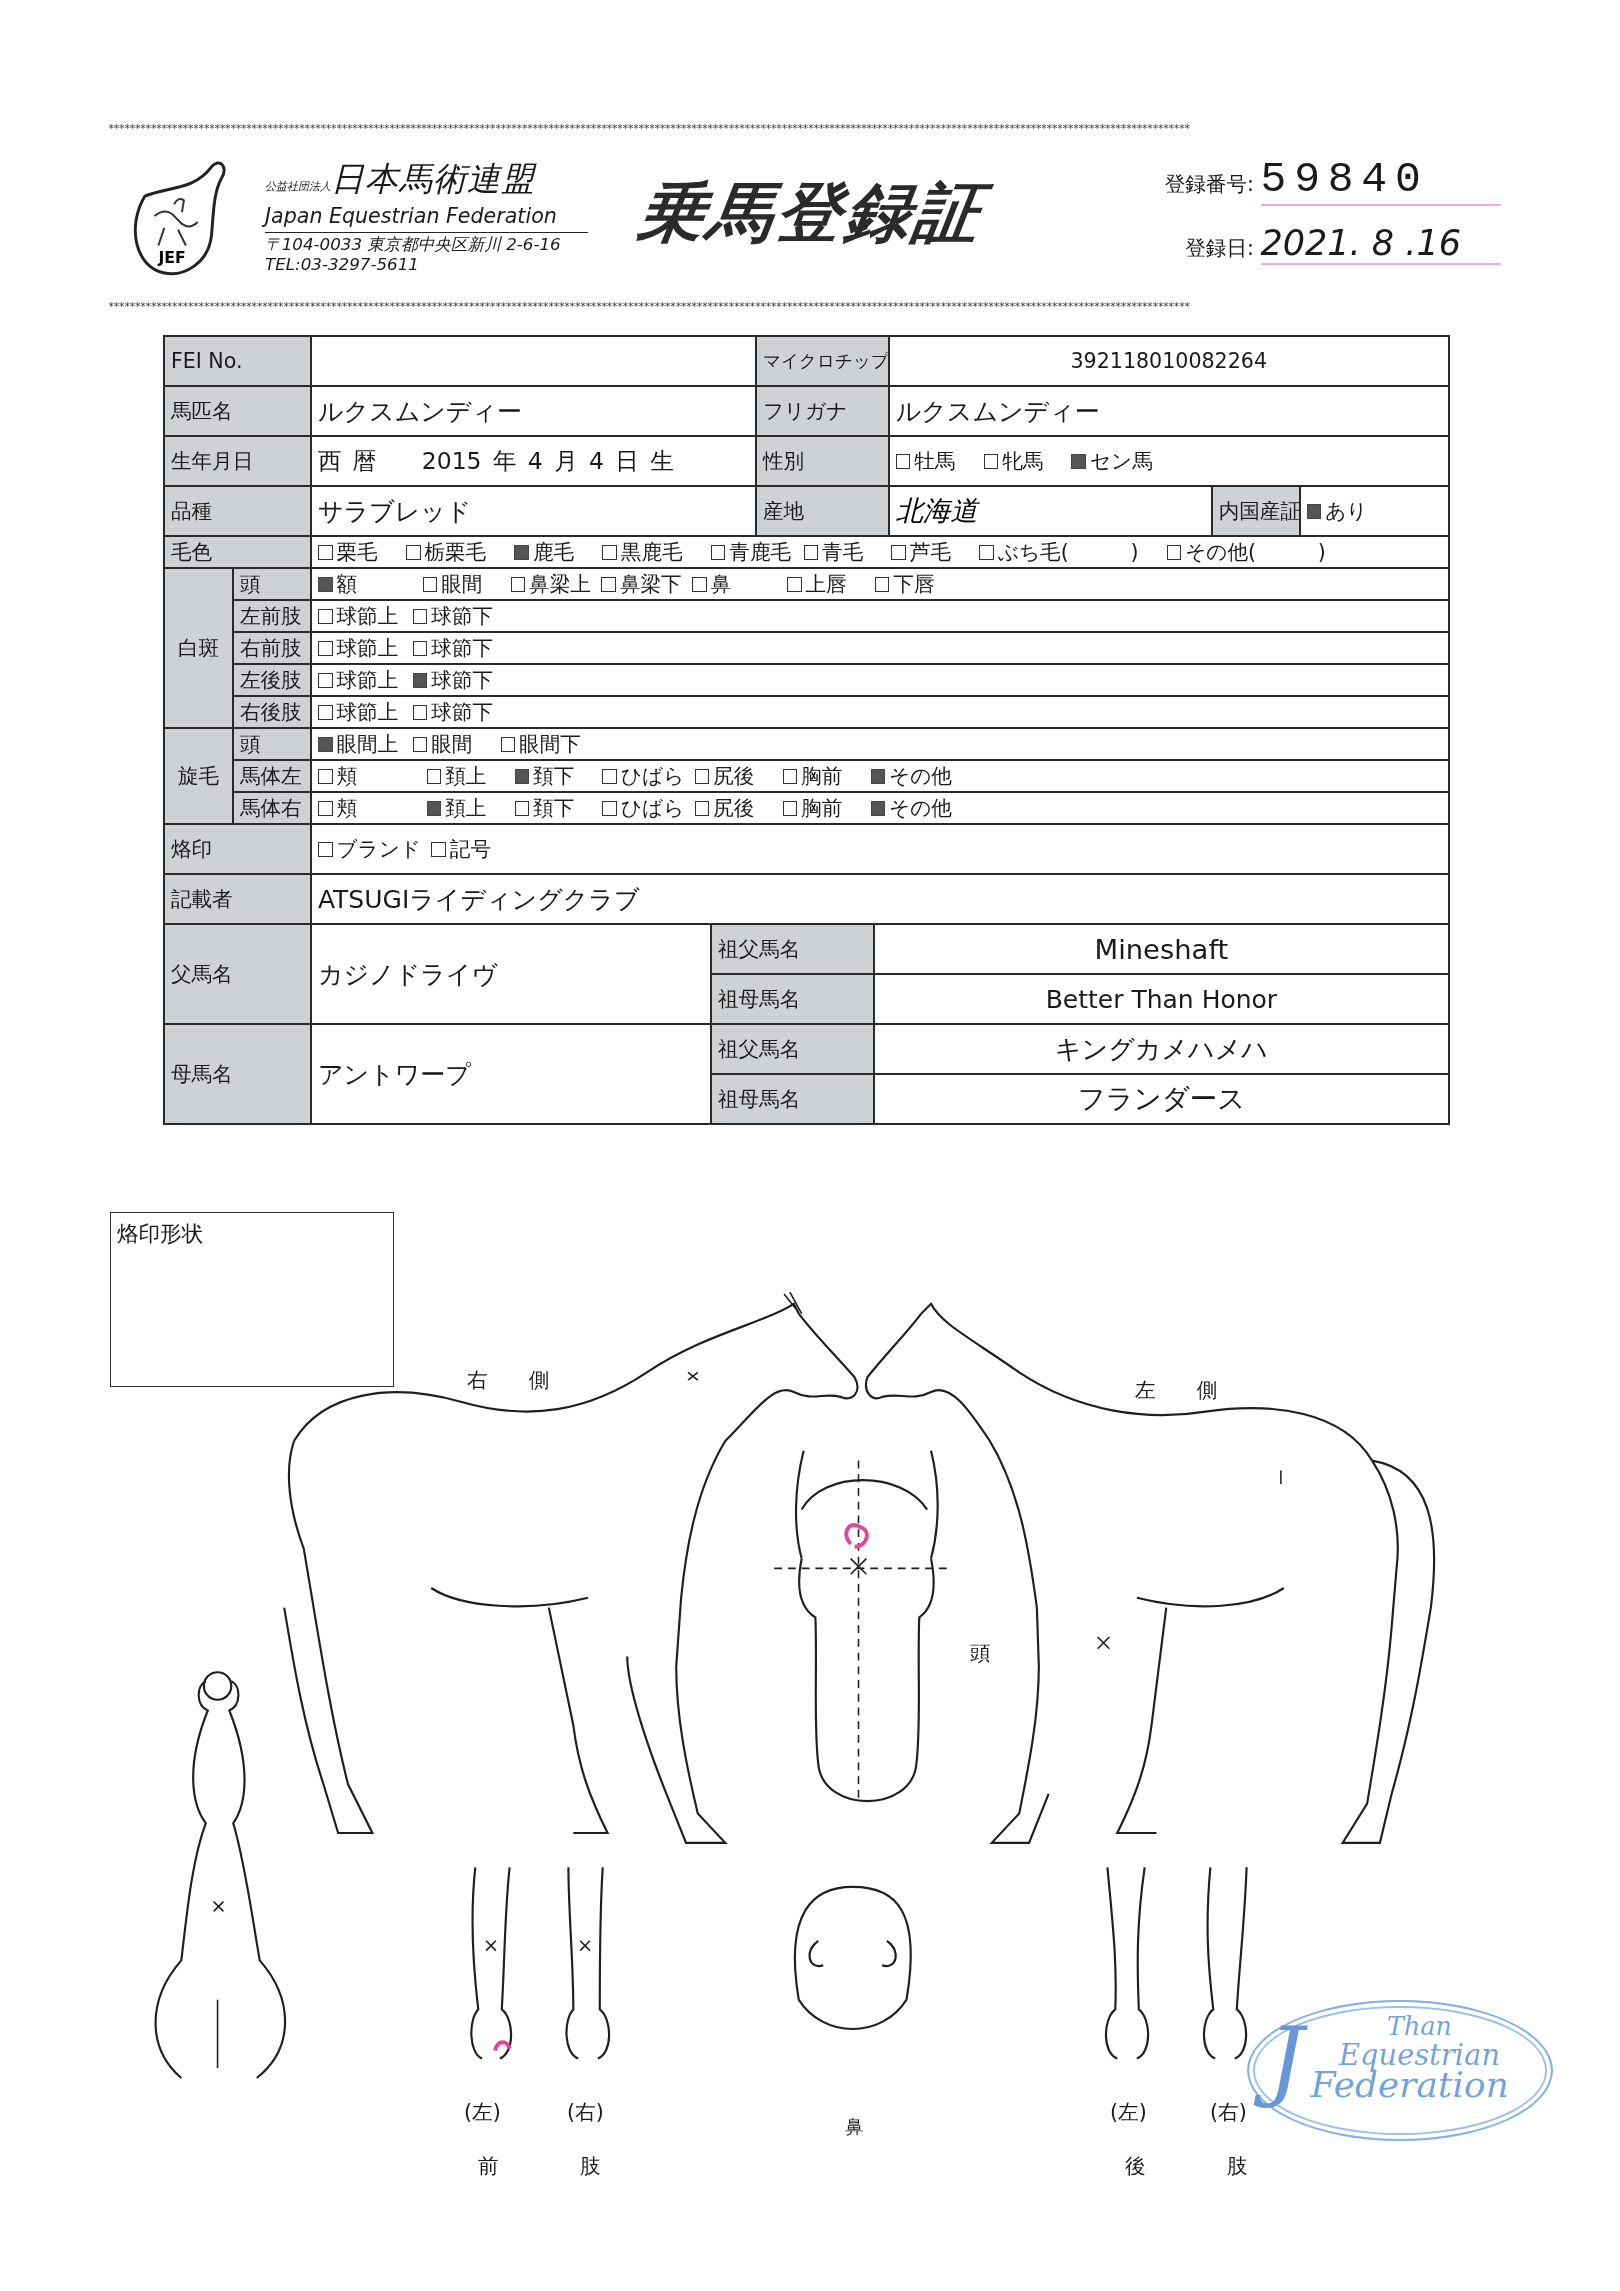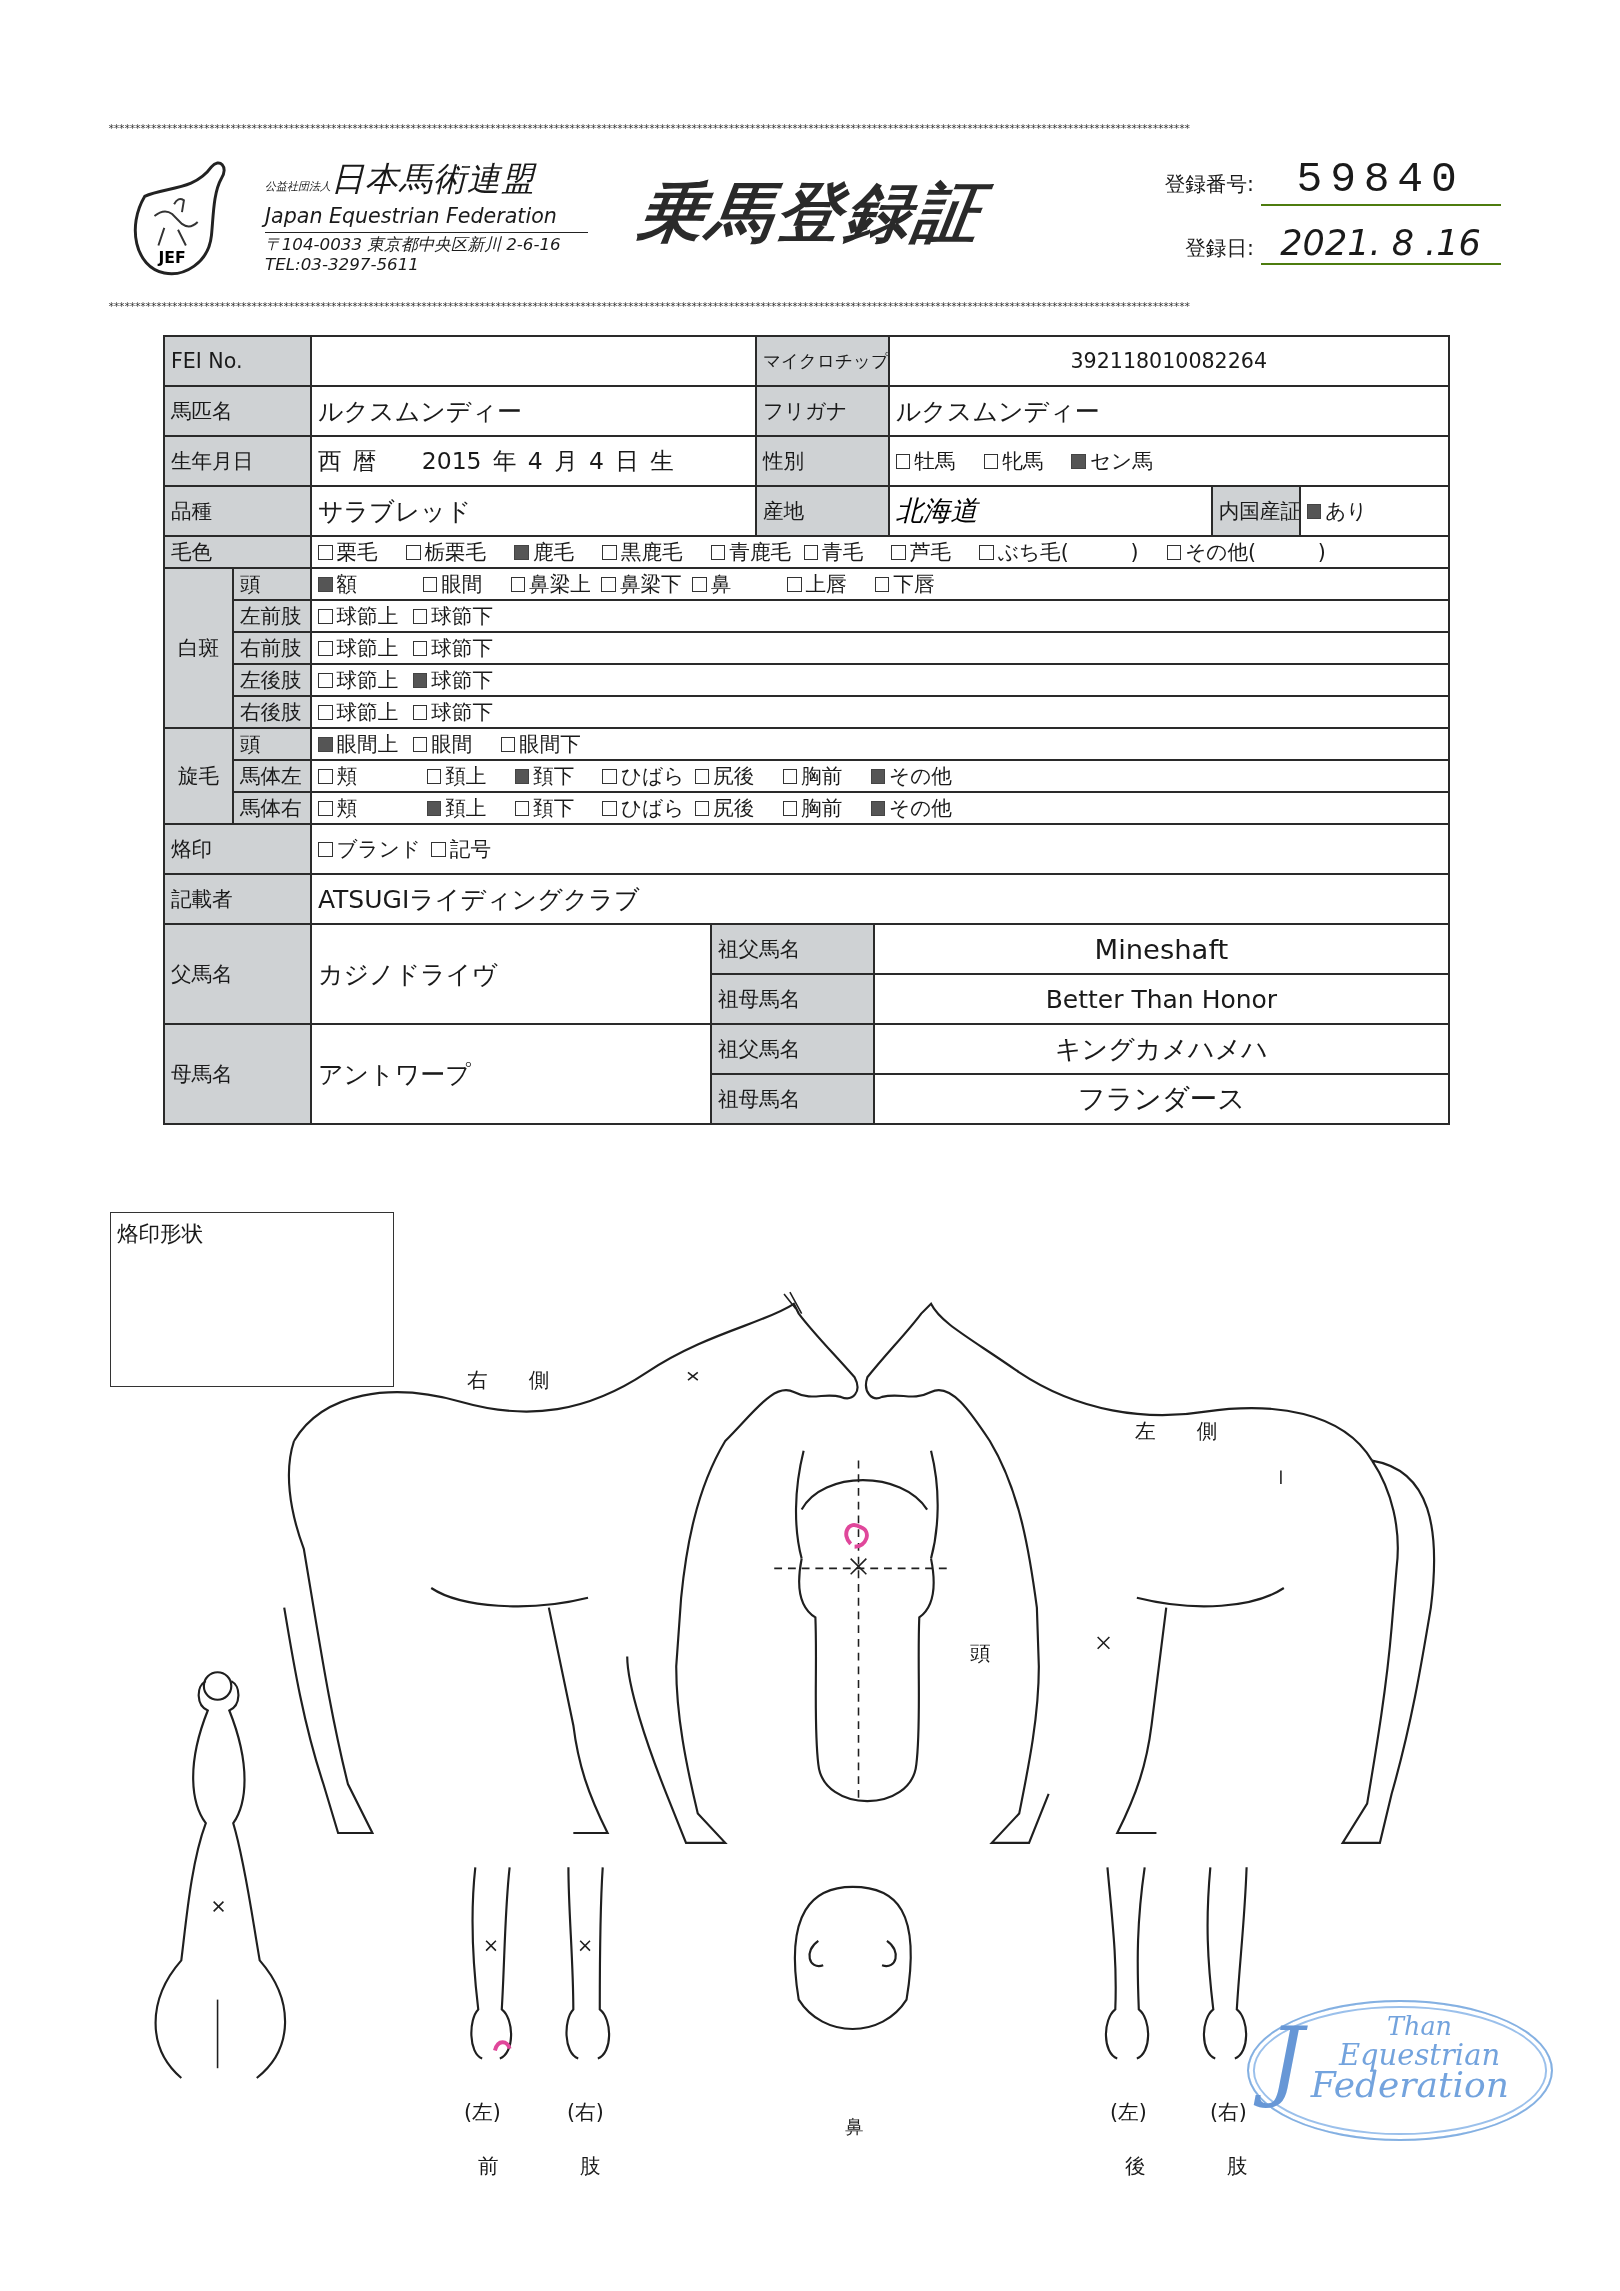--- a/index.html
+++ b/index.html
@@ -11,21 +11,21 @@
   .logo{position:absolute;left:125px;top:157px;width:110px;height:123px;}
   .org{position:absolute;left:265px;top:157px;}
   .org .jp-small{font-size:11px;font-style:italic;}
   .org .jp-big{font-size:33px;font-style:italic;letter-spacing:1px;}
   .org .en{font-size:20.6px;font-style:italic;margin-top:2px;border-bottom:1.5px solid #222;padding-bottom:3.9px;width:323px;}
   .org .addr{font-size:16.7px;font-style:italic;line-height:17.6px;margin-top:2.9px;}
   .doc-title{position:absolute;left:639px;top:169px;font-size:65px;font-weight:bold;
              font-style:italic;letter-spacing:3.9px;color:#2a2a2a;transform:skewX(-8deg);}
   .reg{position:absolute;left:1127px;font-size:20.6px;}
   .reg .lbl{display:inline-block;width:127px;text-align:right;}
-  .reg .val{display:inline-block;width:240px;border-bottom:2px solid #4d7c0f;text-align:center;
+  .reg .val{display:inline-block;width:240px;border-bottom:2px solid #f9a8d4;
             font-family:"Liberation Mono","DejaVu Sans Mono",monospace;}
   .reg-no .val{font-size:43px;letter-spacing:7.8px;}
   .reg-date .val{font-size:35px;font-family:"DejaVu Sans",sans-serif;font-style:italic;}
 
   table.form{position:absolute;left:163px;top:335px;width:1285px;border-collapse:collapse;
              font-size:20.6px;table-layout:fixed;}
   table.form td{border:2px solid #2a2a2a;padding:0 5.9px;height:48px;overflow:hidden;white-space:nowrap;}
   td.g{background:#cfd2d4;}
   td.big{font-size:25px;}
   td.c{text-align:center;}
@@ -252,21 +252,21 @@
     <td colspan="6" class="c big" style="font-size:27.4px">フランダース</td>
   </tr>
 </tbody>
   </table>
 
 <div class="brand-box">
   <span>烙印形状</span>
 </div>
 
 <div class="lbl-text" style="left:467px;top:1366px">右　　側</div>
-<div class="lbl-text" style="left:1135px;top:1417px">左　　側</div>
+<div class="lbl-text" style="left:1135px;top:1376px">左　　側</div>
 <div class="lbl-text" style="left:970px;top:1639px">頭</div>
 <div class="lbl-text" style="left:845px;top:2114px;font-size:18.6px">鼻</div>
 <div class="lbl-text" style="left:464px;top:2098px">(左)</div>
 <div class="lbl-text" style="left:567px;top:2098px">(右)</div>
 <div class="lbl-text" style="left:478px;top:2152px">前</div>
 <div class="lbl-text" style="left:580px;top:2152px">肢</div>
 <div class="lbl-text" style="left:1110px;top:2098px">(左)</div>
 <div class="lbl-text" style="left:1210px;top:2098px">(右)</div>
 <div class="lbl-text" style="left:1125px;top:2152px">後</div>
 <div class="lbl-text" style="left:1227px;top:2152px">肢</div>

